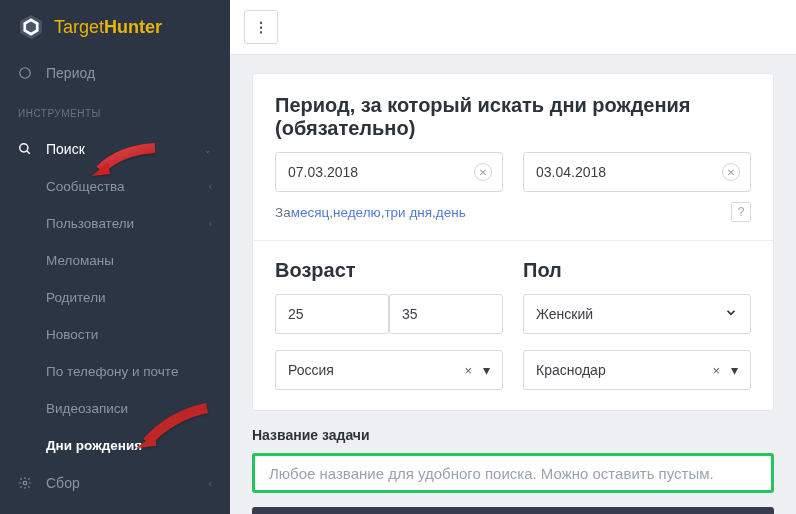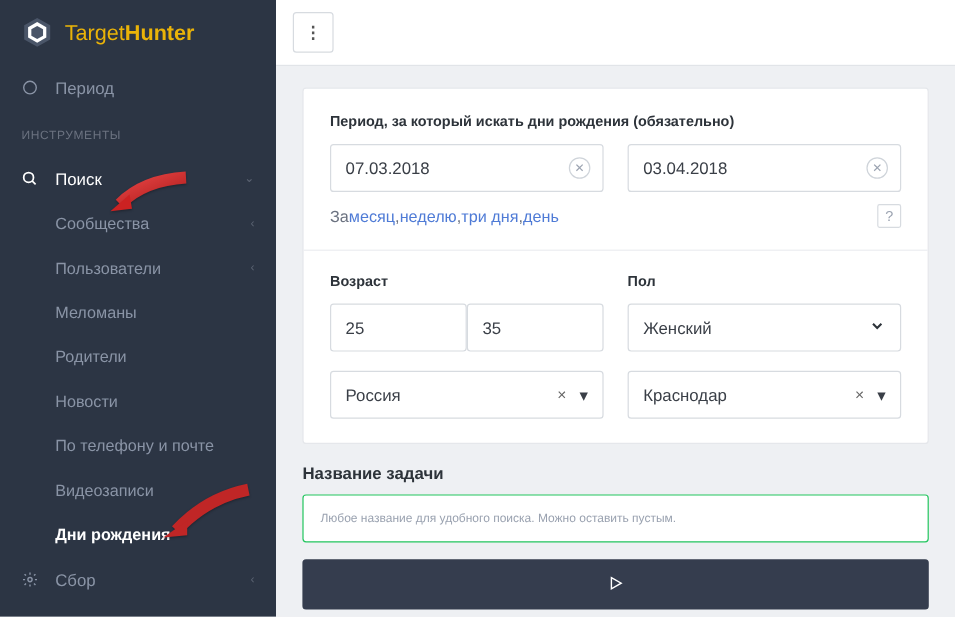--- a/index.html
+++ b/index.html
@@ -17,35 +17,35 @@
 .nav li.sub { padding-left: 46px; color: #8a94a6; font-size: 13.5px; }
 .nav li.sub.active { color: #fff; font-weight: 600; }
 .nav li.top.active { color: #fff; }
 .nav li .chev { margin-left: auto; font-size: 10px; color: #5b6372; }
 .main { flex: 1; background: #eef0f3; display: flex; flex-direction: column; }
 .topbar { background: #fff; border-bottom: 1px solid #e1e4e8; padding: 10px 14px; display: flex; align-items: center; gap: 14px; }
 .icon-btn { width: 34px; height: 34px; border: 1px solid #d7dbe0; background: #fff; border-radius: 3px; display: flex; align-items: center; justify-content: center; cursor: pointer; color: #555; font-weight: bold; }
 .proj-btn { height: 34px; border: 1px solid #d7dbe0; background: #fff; border-radius: 3px; padding: 0 14px; display: flex; align-items: center; gap: 8px; cursor: pointer; color: #3a3f47; font-size: 13.5px; }
 .content { padding: 18px 22px; overflow-y: auto; flex: 1; }
 .card { background: #fff; border: 1px solid #e5e7eb; border-radius: 3px; padding: 20px 22px; margin-bottom: 16px; }
-.label { font-weight: 600; color: #2d333a; margin-bottom: 12px; font-size: 12px; }
+.label { font-weight: 600; color: #2d333a; margin-bottom: 12px; font-size: 20px; }
 .row { display: flex; gap: 20px; }
 .col { flex: 1; }
 .input, .select { width: 100%; height: 40px; border: 1px solid #d7dbe0; border-radius: 3px; padding: 0 12px; font-size: 14px; color: #3a3f47; background: #fff; display: flex; align-items: center; position: relative; }
 .clear-x { position: absolute; right: 10px; top: 50%; transform: translateY(-50%); width: 18px; height: 18px; border: 1px solid #cfd4da; border-radius: 50%; display: flex; align-items: center; justify-content: center; font-size: 10px; color: #9aa2b0; cursor: pointer; }
 .select .caret { position: absolute; right: 12px; top: 50%; transform: translateY(-50%); color: #3a3f47; }
 .select .xmark { position: absolute; right: 30px; top: 50%; transform: translateY(-50%); color: #666; font-size: 13px; cursor: pointer; }
 .links-line { margin-top: 10px; font-size: 13.5px; color: #6b7280; display: flex; align-items: center; }
 .links-line a { color: #4f7bd6; text-decoration: none; cursor: pointer; }
 .help-q { margin-left: auto; width: 20px; height: 20px; border: 1px solid #d7dbe0; display: flex; align-items: center; justify-content: center; font-size: 12px; color: #9aa2b0; border-radius: 2px; }
 hr.sep { border: none; border-top: 1px solid #ebedf0; margin: 18px -22px; }
 .age-row { display: flex; }
 .age-row .input { flex: 1; }
 .task-label { font-weight: 600; color: #2d333a; margin-bottom: 10px; }
-.task-input { width: 100%; height: 40px; border: 1px solid #22c55e; background: #fff; border-radius: 3px; padding: 0 14px; font-size: 10px; color: #9aa2b0; display: flex; align-items: center; margin-bottom: 14px; }
+.task-input { width: 100%; height: 40px; border: 3px solid #22c55e; background: #fff; border-radius: 3px; padding: 0 14px; font-size: 15px; color: #9aa2b0; display: flex; align-items: center; margin-bottom: 14px; }
 .run-btn { width: 100%; height: 42px; background: #353d4e; border-radius: 3px; display: flex; align-items: center; justify-content: center; color: #fff; cursor: pointer; }
 .arrow { position: absolute; pointer-events: none; }
 .arrow svg { filter: drop-shadow(0 1px 1px rgba(0,0,0,.3)); }
 </style>
 </head>
 <body>
 
 <div class="app">
   <aside class="sidebar">
     <div class="logo-bar">

